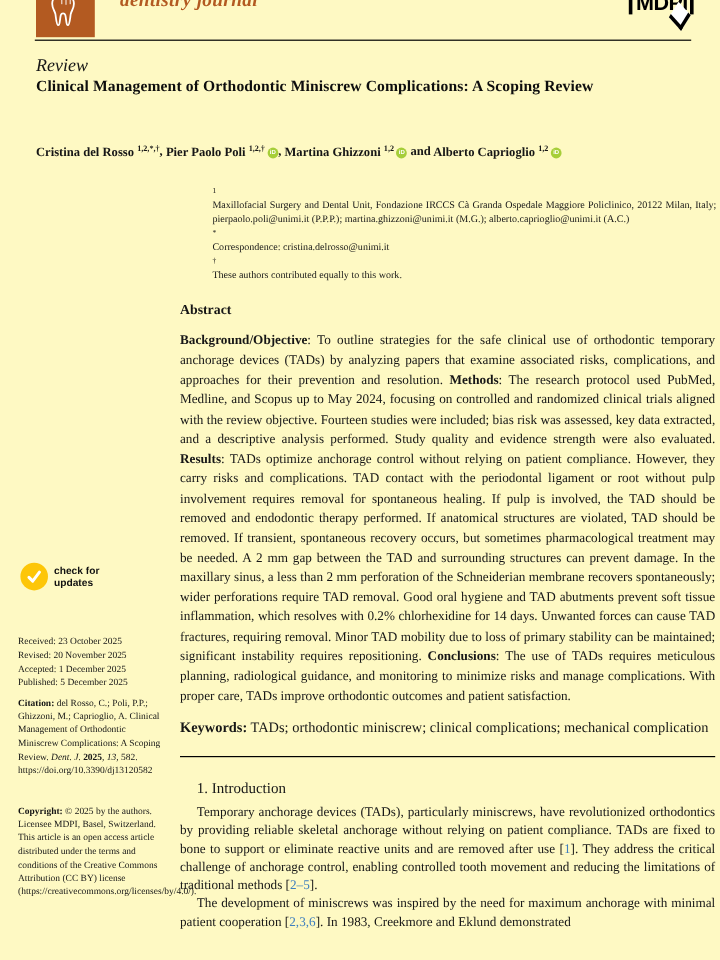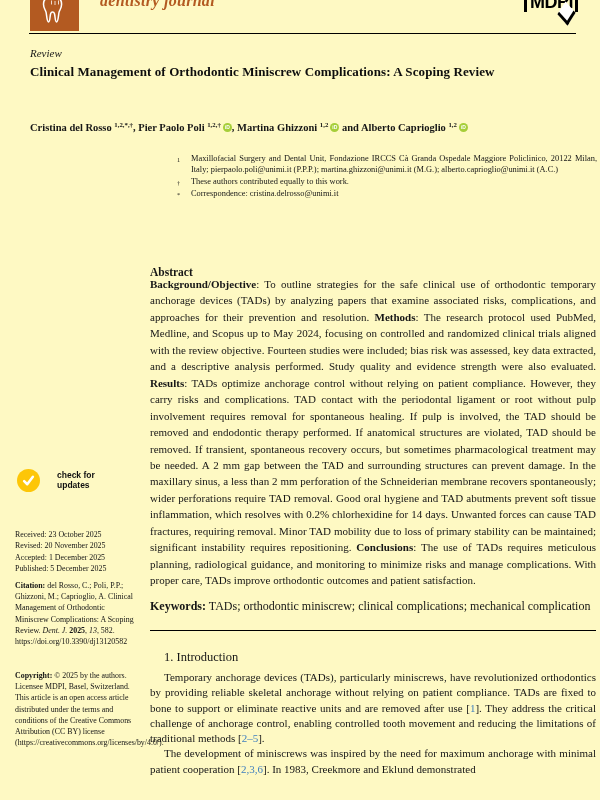--- a/index.html
+++ b/index.html
@@ -17,55 +17,55 @@
   .mdpi { position:absolute; left:524px; top:-8px; width:54px; }
   .mdpi-word { font-family:"Liberation Sans","DejaVu Sans",sans-serif; font-weight:bold;
     font-size:18px; line-height:20px; color:#000; border-left:3px solid #000;
     border-right:3px solid #000; padding:0 3px; letter-spacing:-.5px; }
   .mdpi-swoosh { position:absolute; right:4px; top:14px; width:12px; height:12px;
     border-right:3px solid #000; border-bottom:3px solid #000;
     transform:rotate(40deg) skew(8deg,8deg); background:#fff; }
   .header-rule { position:absolute; left:29px; top:33px; width:547px; border-top:1.6px solid #000; }
 
   
-  .review-label { position:absolute; left:30px; top:47px; font-size:11px; font-style:italic; }
+  .review-label { position:absolute; left:30px; top:47px; font-size:15px; font-style:italic; }
   .title { position:absolute; left:30px; top:60px; width:552px; font-size:13px; font-weight:bold;
     line-height:24.5px; color:#0e0e0e; letter-spacing:.1px; }
   .authors { position:absolute; left:30px; top:120px; width:565px; font-size:10.5px;
     font-weight:bold; white-space:nowrap; }
   .authors sup { font-size:6.8px; font-weight:bold; }
   .orcid { display:inline-block; width:9px; height:9px; border-radius:50%; background:#a6ce39;
     color:#fff; font-family:"Liberation Sans",sans-serif; font-size:5px; font-weight:bold;
     line-height:9px; text-align:center; vertical-align:2px; margin-left:2px; }
 
   
   .affiliations { position:absolute; left:177px; top:153px; width:420px; font-size:8.4px;
     line-height:11.3px; }
-  .aff-item { display:flex; }
+  .aff-item { display:flex;flex-direction:column; }
   .aff-marker { flex:none; width:14px; font-size:6.3px; padding-top:1px; }
   .aff-text { flex:1; text-align:justify; }
 
   
-  .abstract-heading { position:absolute; left:150px; top:266px; font-size:11.5px; font-weight:bold; }
+  .abstract-heading { position:absolute; left:150px; top:253px; font-size:11.5px; font-weight:bold; }
   .abstract-body { position:absolute; left:150px; top:276px; width:446px; font-size:11px;
     line-height:16.45px; text-align:justify; }
   .keywords { position:absolute; left:150px; top:599px; width:446px; font-size:12px; }
   .kw-rule { position:absolute; left:150px; top:630px; width:446px; border-top:1.2px solid #000; }
 
   
   .intro-heading { position:absolute; left:164px; top:650px; font-size:12.5px; font-weight:normal; }
   .intro-body { position:absolute; left:150px; top:670px; width:446px; font-size:11px;
     line-height:15.3px; text-align:justify; }
   .intro-body p { margin:0; text-indent:14px; }
   .ref { color:#3e7fbf; }
   .b { font-weight:bold; }
   .i { font-style:italic; }
 
   
-  .badge { position:absolute; left:17px; top:469px; display:flex; align-items:center; gap:17px; cursor:pointer; }
+  .badge { position:absolute; left:17px; top:469px; display:flex; align-items:center; gap:5px; cursor:pointer; }
   .badge-circle { width:23px; height:23px; border-radius:50%; background:#fdc608;
     display:flex; align-items:center; justify-content:center; }
   .badge-text { font-family:"Liberation Sans","DejaVu Sans",sans-serif; font-size:8.5px;
     font-weight:bold; line-height:9.5px; color:#111; }
   .side { position:absolute; left:15px; width:124px; font-size:7.9px; line-height:11.5px; color:#141414; }
   .side-editors { top:500px; }
   .side-dates { top:529px; line-height:11.3px; }
   .side-citation { top:580px; line-height:11.2px; }
   .side-copyright { top:670px; line-height:11.2px; }
 </style>
@@ -95,26 +95,26 @@
   <div class="authors">
     <span><span>Cristina del Rosso</span>&nbsp;<sup>1,2,*,†</sup></span><span>, </span><span><span>Pier Paolo Poli</span>&nbsp;<sup>1,2,†</sup><span class="orcid">iD</span></span><span>, </span><span><span>Martina Ghizzoni</span>&nbsp;<sup>1,2</sup><span class="orcid">iD</span></span><span> and </span><span><span>Alberto Caprioglio</span>&nbsp;<sup>1,2</sup><span class="orcid">iD</span></span>
   </div>
 
   <div class="affiliations">
     <div class="aff-item">
       <span class="aff-marker">1</span>
       <span class="aff-text">Maxillofacial Surgery and Dental Unit, Fondazione IRCCS Cà Granda Ospedale Maggiore Policlinico, 20122 Milan, Italy; pierpaolo.poli@unimi.it (P.P.P.); martina.ghizzoni@unimi.it (M.G.); alberto.caprioglio@unimi.it (A.C.)</span>
     </div>
     <div class="aff-item">
+      <span class="aff-marker">*</span>
+      <span class="aff-text">Correspondence: cristina.delrosso@unimi.it</span>
+    </div>
+    <div class="aff-item">
       <span class="aff-marker">†</span>
       <span class="aff-text">These authors contributed equally to this work.</span>
-    </div>
-    <div class="aff-item">
-      <span class="aff-marker">*</span>
-      <span class="aff-text">Correspondence: cristina.delrosso@unimi.it</span>
     </div>
   </div>
 
   <div class="abstract-heading">Abstract</div>
   <div class="abstract-body">
     <span class="b">Background/Objective</span><span>: To outline strategies for the safe clinical use of orthodontic temporary anchorage devices (TADs) by analyzing papers that examine associated risks, complications, and approaches for their prevention and resolution. </span><span class="b">Methods</span><span>: The research protocol used PubMed, Medline, and Scopus up to May 2024, focusing on controlled and randomized clinical trials aligned with the review objective. Fourteen studies were included; bias risk was assessed, key data extracted, and a descriptive analysis performed. Study quality and evidence strength were also evaluated. </span><span class="b">Results</span><span>: TADs optimize anchorage control without relying on patient compliance. However, they carry risks and complications. TAD contact with the periodontal ligament or root without pulp involvement requires removal for spontaneous healing. If pulp is involved, the TAD should be removed and endodontic therapy performed. If anatomical structures are violated, TAD should be removed. If transient, spontaneous recovery occurs, but sometimes pharmacological treatment may be needed. A 2 mm gap between the TAD and surrounding structures can prevent damage. In the maxillary sinus, a less than 2 mm perforation of the Schneiderian membrane recovers spontaneously; wider perforations require TAD removal. Good oral hygiene and TAD abutments prevent soft tissue inflammation, which resolves with 0.2% chlorhexidine for 14 days. Unwanted forces can cause TAD fractures, requiring removal. Minor TAD mobility due to loss of primary stability can be maintained; significant instability requires repositioning. </span><span class="b">Conclusions</span><span>: The use of TADs requires meticulous planning, radiological guidance, and monitoring to minimize risks and manage complications. With proper care, TADs improve orthodontic outcomes and patient satisfaction.</span>
   </div>
 
   <div class="keywords">
     <span class="b">Keywords:</span><span> TADs; orthodontic miniscrew; clinical complications; mechanical complication</span>

